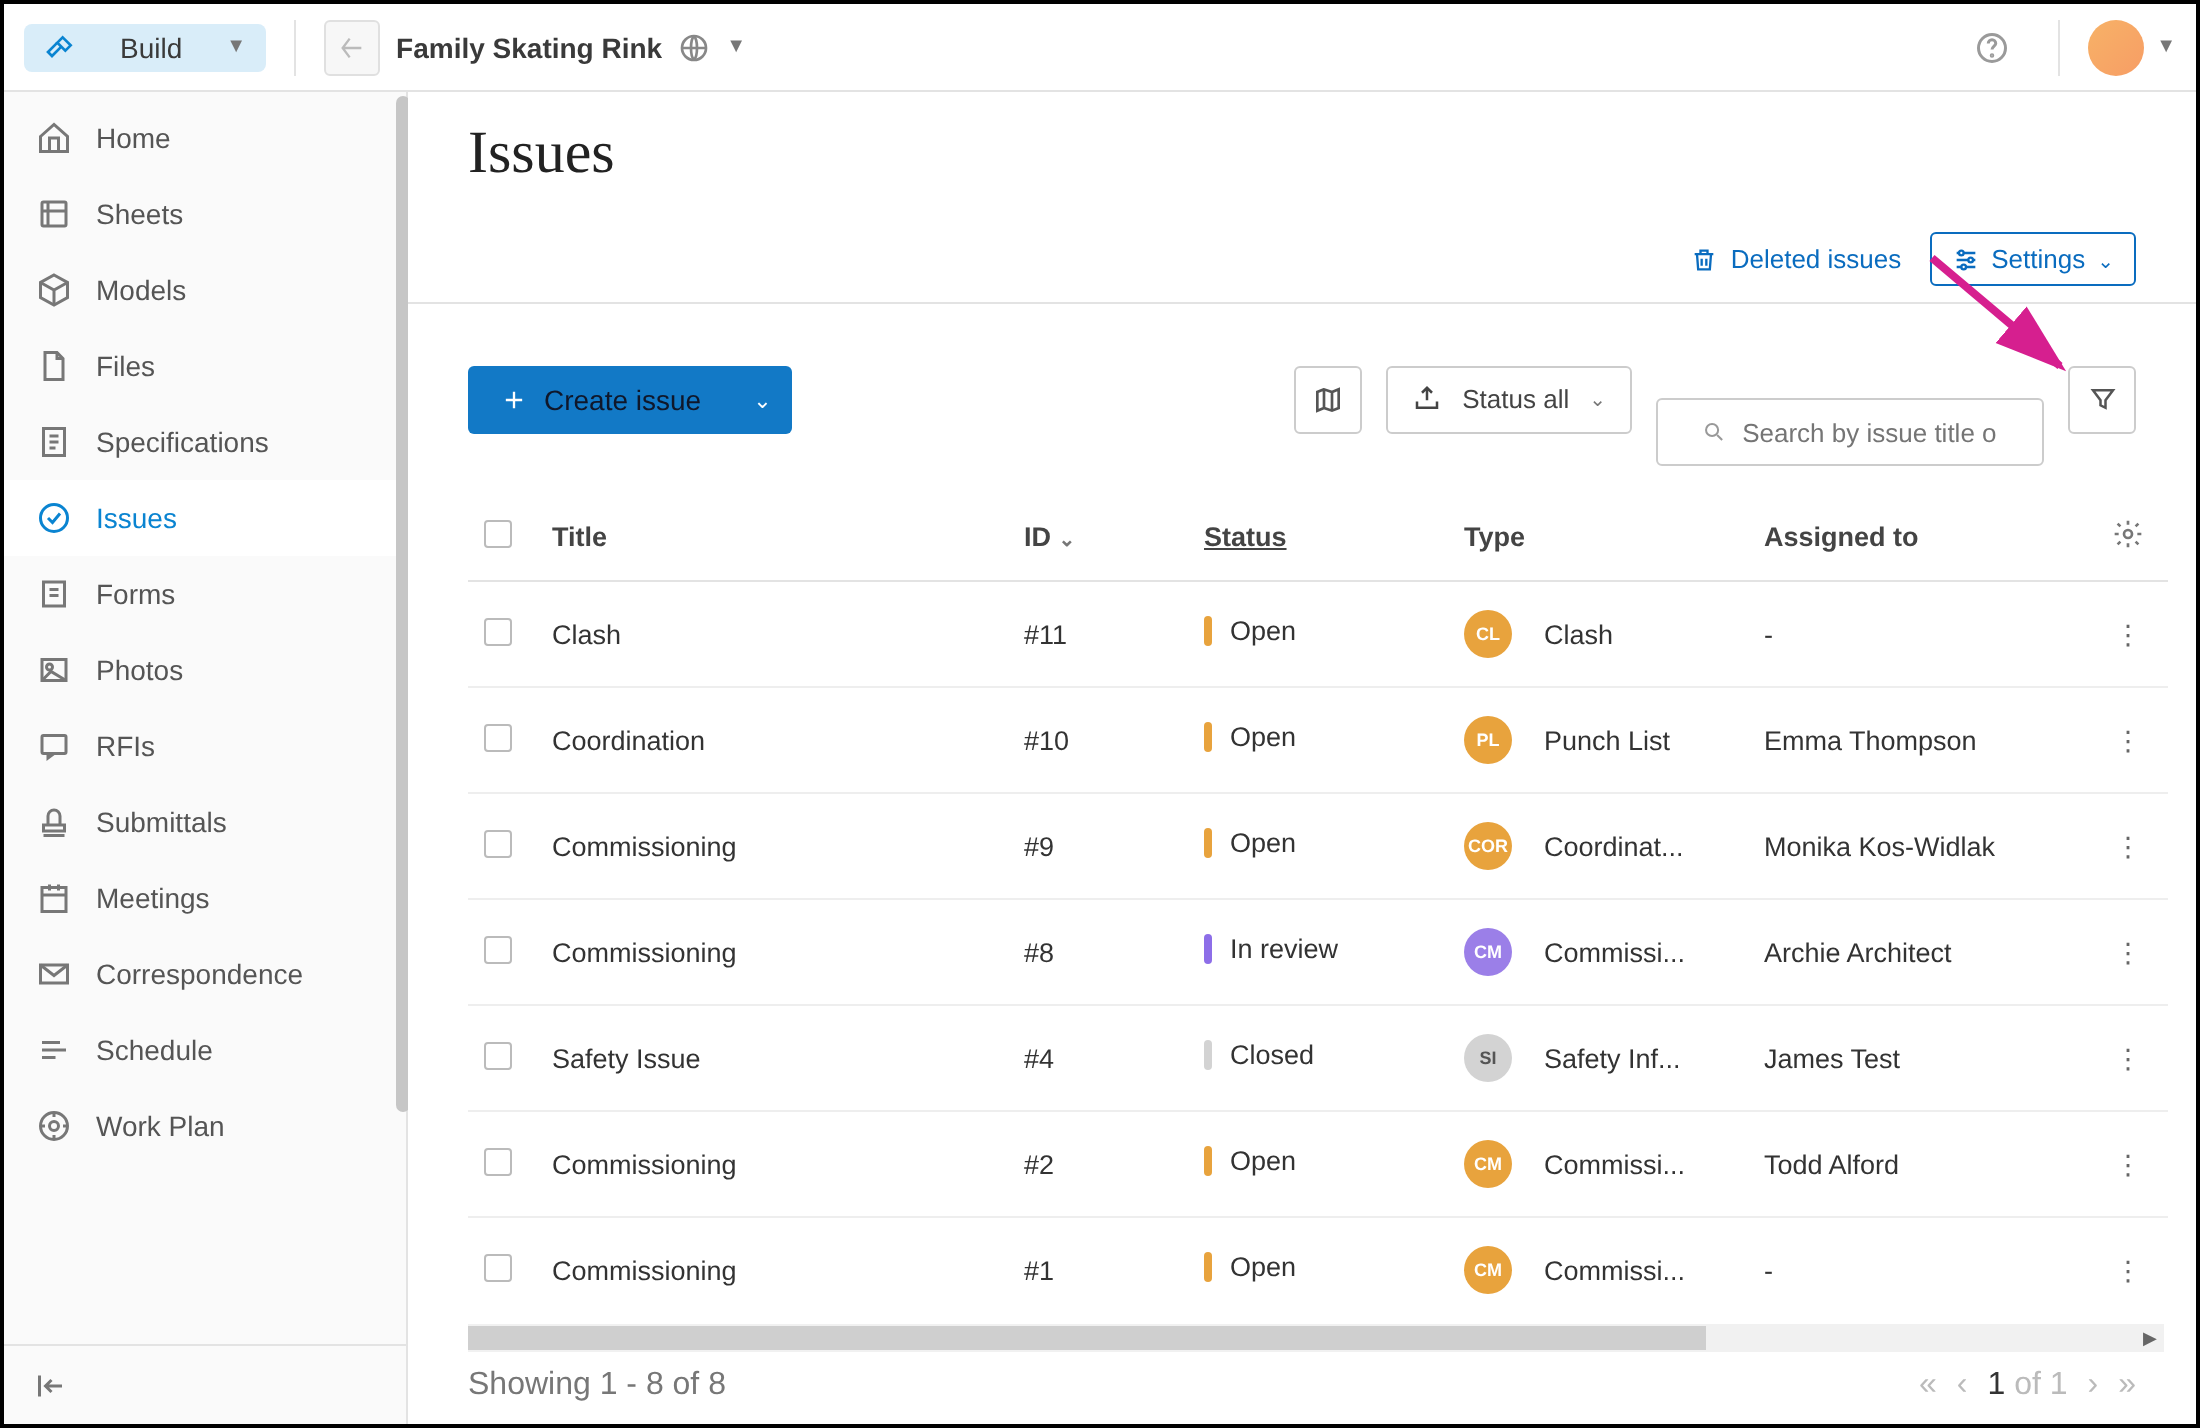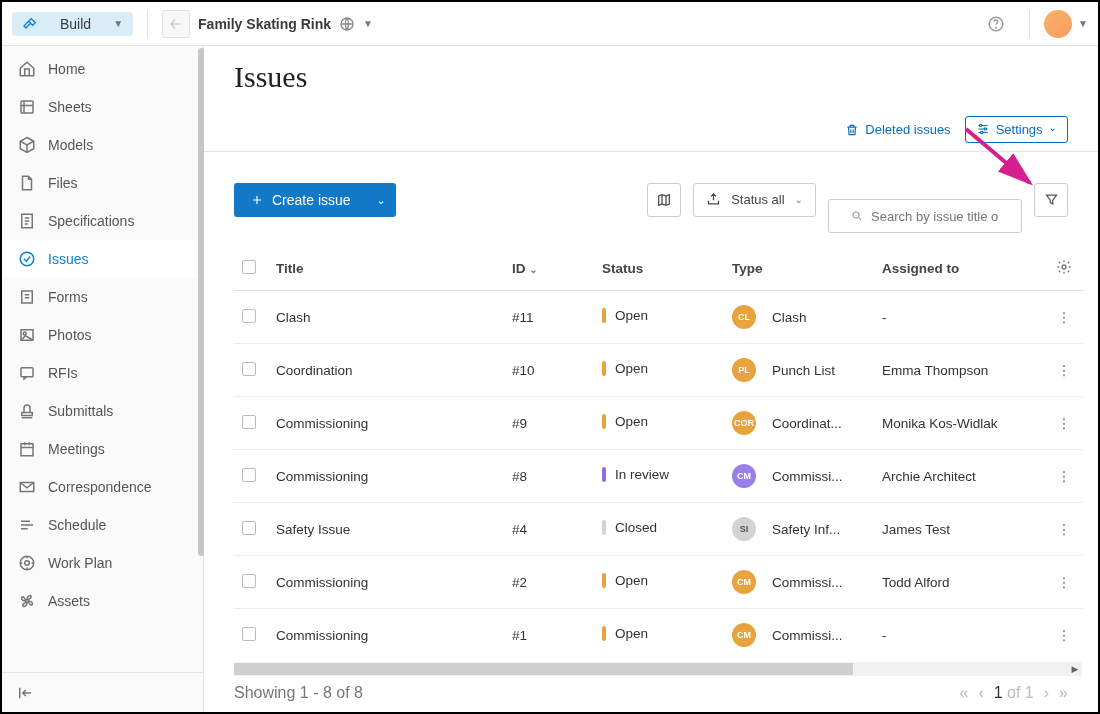--- a/index.html
+++ b/index.html
@@ -31,25 +31,25 @@
   .nav-item.active::after{content:"";position:absolute;right:-1px;top:0;bottom:0;width:2px;background:#fff;}
   .nav-ic{width:18px;height:18px;color:#777;flex-shrink:0;}
   .nav-item.active .nav-ic{color:#0a84d1;}
   
   
   .main{flex:1;display:flex;flex-direction:column;background:#fff;position:relative;}
   .page-head{padding:14px 30px 0 30px;}
   h1{font-family:"Times New Roman",serif;font-weight:normal;font-size:30px;color:#222;}
   .toolbar1{display:flex;justify-content:flex-end;align-items:center;gap:14px;padding:22px 30px 8px 30px;border-bottom:1px solid #e3e3e3;}
   .link-btn{display:flex;align-items:center;gap:6px;color:#0a6cbf;font-size:13px;cursor:pointer;}
-  .settings-btn{display:flex;align-items:flex-start;gap:6px;border:1px solid #0a6cbf;border-radius:3px;padding:5px 10px;color:#0a6cbf;font-size:13px;cursor:pointer;}
+  .settings-btn{display:flex;align-items:flex-end;gap:6px;border:1px solid #0a6cbf;border-radius:3px;padding:5px 10px;color:#0a6cbf;font-size:13px;cursor:pointer;}
   
   .toolbar2{display:flex;align-items:center;gap:12px;padding:14px 30px;}
   .create-group{display:flex;}
-  .create-btn{background:#1279c6;color:#ffffff;border:none;border-radius:3px 0 0 3px;padding:9px 16px;display:flex;align-items:center;gap:8px;font-size:14px;cursor:pointer;}
+  .create-btn{background:#1279c6;color:#0f172a;border:none;border-radius:3px 0 0 3px;padding:9px 16px;display:flex;align-items:center;gap:8px;font-size:14px;cursor:pointer;}
   .create-drop{background:#1279c6;border-left:1px solid rgba(255,255,255,.4);color:#fff;border:none;border-radius:0 3px 3px 0;padding:9px 10px;cursor:pointer;}
   .tb-spacer{flex:1;}
   .square-btn{width:34px;height:34px;border:1px solid #ccc;border-radius:3px;display:flex;align-items:center;justify-content:center;color:#555;cursor:pointer;background:#fff;}
   .export-btn{height:34px;border:1px solid #ccc;border-radius:3px;display:flex;align-items:center;gap:10px;padding:0 12px;color:#444;font-size:13px;cursor:pointer;background:#fff;}
   .search-wrap{height:34px;border:1px solid #ccc;border-radius:3px;display:flex;align-items:center;gap:8px;padding:0 22px;width:194px;color:#999;margin-top:33px;}
   .search-wrap input{border:none;outline:none;font-size:13px;width:100%;}
   
   
   .grid{flex:1;overflow:hidden;margin:0 14px 0 30px;}
   table{width:100%;border-collapse:collapse;font-size:13.5px;}
@@ -57,21 +57,21 @@
   tbody td{padding:14px 8px;border-bottom:1px solid #eee;color:#333;vertical-align:middle;}
   .chk{width:14px;height:14px;border:1.5px solid #bbb;border-radius:2px;display:inline-block;}
   .status-pill{display:inline-flex;align-items:center;gap:9px;}
   .sbar{width:4px;height:15px;border-radius:2px;display:inline-block;}
   .type-cell{display:flex;align-items:center;gap:16px;}
   .type-badge{width:24px;height:24px;border-radius:50%;color:#fff;font-size:9px;font-weight:700;display:flex;align-items:center;justify-content:center;}
   .more{color:#666;cursor:pointer;text-align:center;}
   .gear{color:#777;}
   th:first-child,td:first-child{width:34px;}
   .col-id{width:90px;}
-  .col-status{width:130px;}
+  .col-status{width:130px;text-decoration:underline;}
   .col-type{width:150px;}
   .col-assigned{width:170px;}
   .col-more{width:40px;text-align:center;}
   .txt-ellip{white-space:nowrap;overflow:hidden;text-overflow:ellipsis;max-width:90px;display:inline-block;vertical-align:middle;}
   
   
   .hscroll{height:14px;background:#f1f1f1;margin:2px 16px 0 30px;position:relative;}
   .hscroll-thumb{position:absolute;left:0;top:1px;height:12px;width:73%;background:#cfcfcf;}
   .hscroll-arrow{position:absolute;right:0;top:0;width:14px;height:14px;display:flex;align-items:center;justify-content:center;color:#666;font-size:9px;}
   .pager{display:flex;align-items:center;justify-content:space-between;padding:8px 30px 10px 30px;font-size:16px;color:#777;}
@@ -216,27 +216,20 @@
           </svg>
           <span>Schedule</span>
         </div>
         <div class="nav-item">
           <svg class="nav-ic" viewBox="0 0 24 24" fill="none" stroke="currentColor" stroke-width="2">
             <circle cx="12" cy="12" r="9"></circle>
             <circle cx="12" cy="12" r="3"></circle>
             <path d="M12 3v3M12 18v3M3 12h3M18 12h3"></path>
           </svg>
           <span>Work Plan</span>
-        </div>
-        <div class="nav-item">
-          <svg class="nav-ic" viewBox="0 0 24 24" fill="none" stroke="currentColor" stroke-width="2">
-            <circle cx="12" cy="12" r="2"></circle>
-            <path d="M12 10c0-4 3-6 5-5s-1 5-5 5M12 14c0 4-3 6-5 5s1-5 5-5M10 12c-4 0-6-3-5-5s5 1 5 5M14 12c4 0 6 3 5 5s-5-1-5-5"></path>
-          </svg>
-          <span>Assets</span>
         </div>
       </div>
     <div class="sidebar-scroll">
         <div class="sidebar-thumb"></div>
       </div>
     <div class="collapse-tray">
       <svg width="18" height="18" viewBox="0 0 24 24" fill="none" stroke="currentColor" stroke-width="2">
           <path d="M5 5v14M20 12H9M13 8l-4 4 4 4"></path>
         </svg>
     </div>

